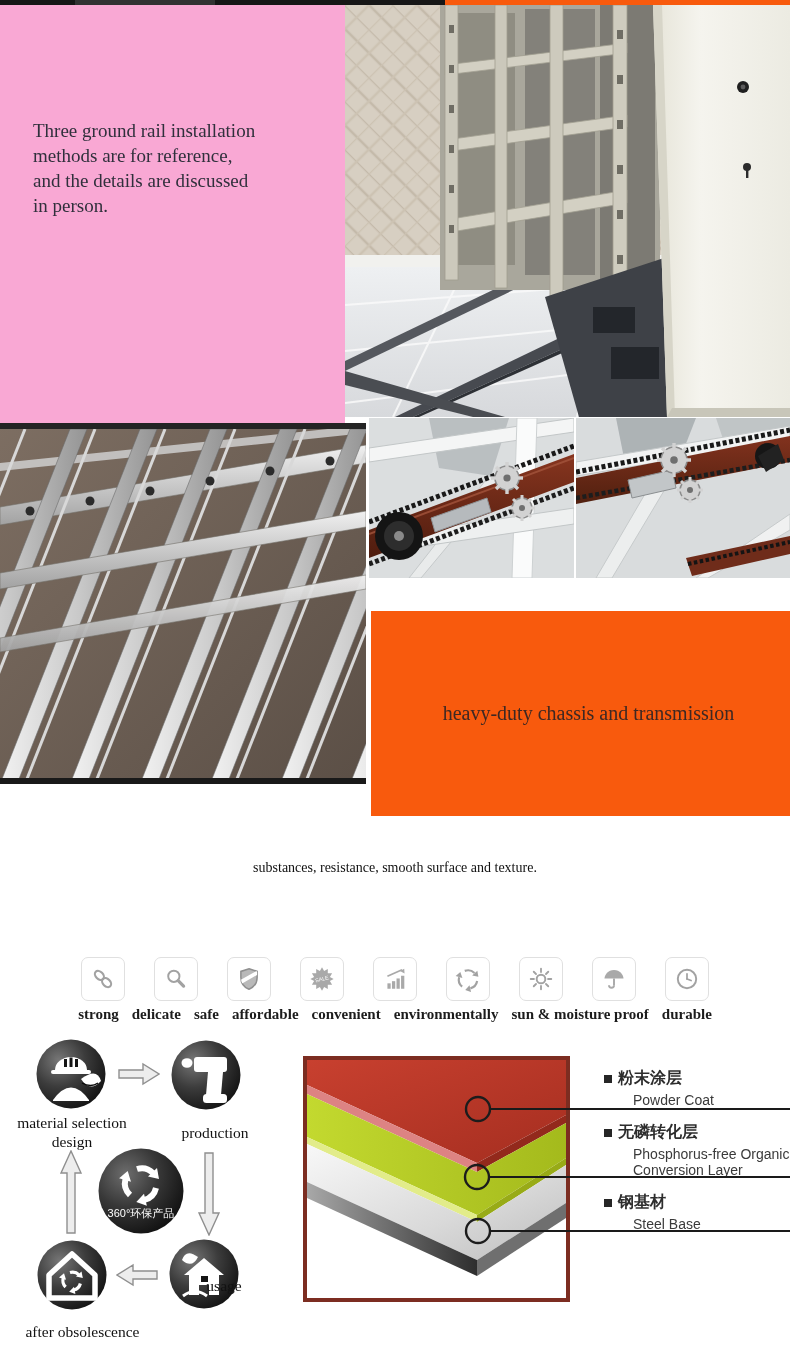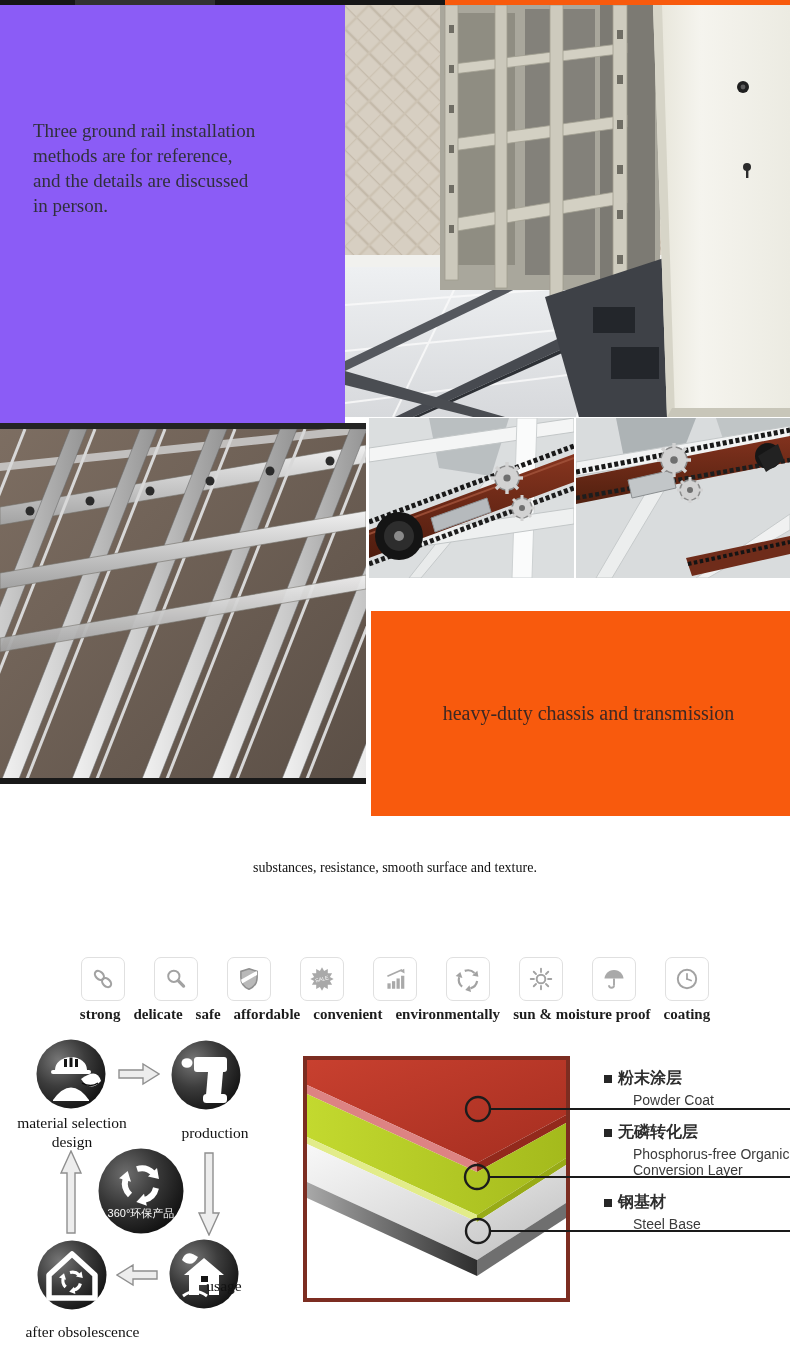--- a/index.html
+++ b/index.html
@@ -6,21 +6,21 @@
   .page{position:relative;width:790px;height:1359px;background:#fff;overflow:hidden;
         font-family:"Liberation Serif",serif;}
   .abs{position:absolute;}
 
   
   #sliver-dark{left:0;top:0;width:445px;height:5px;background:#161616;}
   #sliver-dark .seg{position:absolute;top:0;height:5px;background:#4a4a4a;opacity:.55;}
   #sliver-orange{left:445px;top:0;width:345px;height:5px;background:#f85a0d;}
 
   
-  #bannerA{left:0;top:5px;width:345px;height:422px;background:#8b5cf6;}
+  #bannerA{left:0;top:5px;width:345px;height:422px;background:#f9a8d4;}
   #bannerA .txt{margin:113px 0 0 33px;font-size:19px;line-height:25px;color:#30303c;}
   #photoA{left:345px;top:5px;width:445px;height:412px;}
 
   
   #photoB{left:0;top:423px;width:366px;height:361px;}
   #photoC{left:369px;top:418px;width:205px;height:160px;}
   #photoD{left:576px;top:418px;width:214px;height:160px;}
   #bannerB{left:371px;top:611px;width:419px;height:205px;background:#f85a0d;
            display:flex;align-items:center;justify-content:center;}
   #bannerB .txt{font-size:20px;color:#3d2823;padding-left:16px;}
@@ -384,21 +384,21 @@
   </div>
 
   <div class="abs" id="featLabels">
     <span>strong</span>
     <span>delicate</span>
     <span>safe</span>
     <span>affordable</span>
     <span>convenient</span>
     <span>environmentally</span>
     <span>sun &amp; moisture proof</span>
-    <span>coating</span>
+    <span>durable</span>
   </div>
 
   <svg class="lc" style="left:35px;top:1038px;" width="72" height="72" viewBox="0 0 72 72">
     <defs>
         <radialGradient id="lg1" cx="0.32" cy="0.3" r="0.85">
       <stop offset="0" stop-color="#777"></stop>
           <stop offset="0.45" stop-color="#3c3c3c"></stop>
           <stop offset="1" stop-color="#0b0b0b"></stop>
     </radialGradient>
       </defs>

